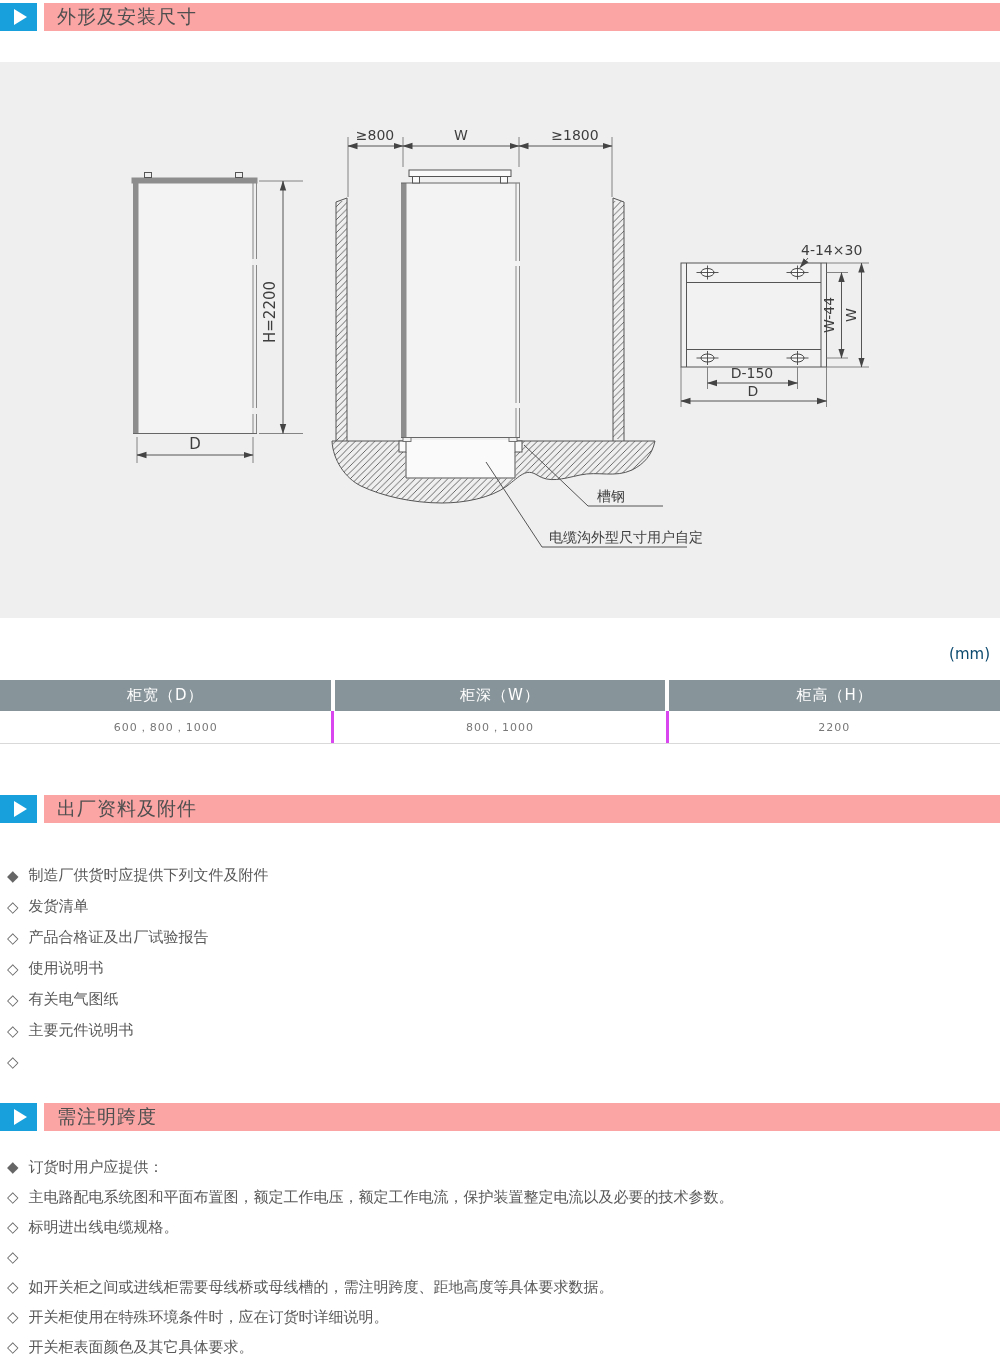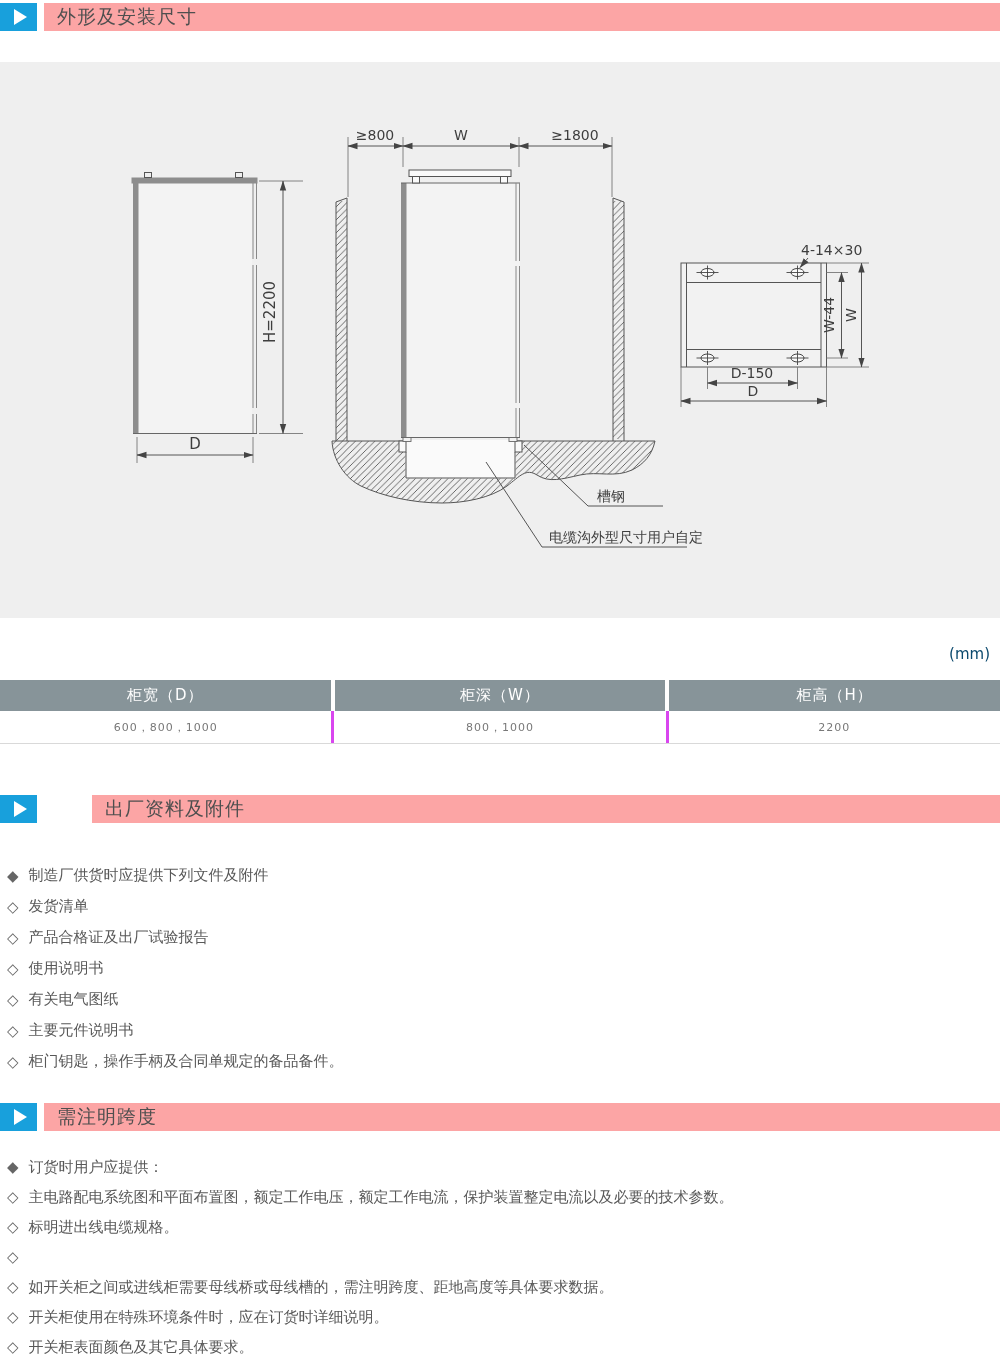--- a/index.html
+++ b/index.html
@@ -8,21 +8,21 @@
     font-family:"DejaVu Sans","Liberation Sans",sans-serif;color:#585858;
   }
   .page{width:1000px;height:1359px;position:relative;}
   
   .sec-bar{display:flex;height:28px;}
   .sec-bar .play{width:37px;background:#18a0dc;display:flex;align-items:center;justify-content:center;flex:0 0 37px;}
   .sec-bar .tri{width:0;height:0;border-top:8px solid transparent;border-bottom:8px solid transparent;border-left:13px solid #fff;margin-left:4px;}
   .sec-bar .bar{flex:1;background:#fca5a5;margin-left:7px;display:flex;align-items:center;}
   .sec-bar .bar span{font-size:19px;color:#4f4f4f;padding-left:13px;letter-spacing:1px;}
   .s1{margin-top:3px;}
-  .s2{margin-top:51px;gap:48px;}
+  .s2{margin-top:51px;}
   .s3{margin-top:26px;}
   
   .drawing{margin-top:31px;height:556px;background:#efefef;}
   .drawing svg{display:block;}
   
   .mm{margin-top:27px;height:19px;text-align:right;padding-right:10px;font-size:15px;color:#0c4a6e;}
   
   .dim-table{margin-top:16px;}
   .thead{display:flex;gap:4px;height:31px;}
   .thead .hcell{flex:1;background:#879499;color:#fff;font-size:15px;display:flex;align-items:center;justify-content:center;letter-spacing:1px;}
@@ -221,21 +221,20 @@
     <li>
         <span class="blt">◇</span>
         <span>有关电气图纸</span>
       </li>
     <li>
         <span class="blt">◇</span>
         <span>主要元件说明书</span>
       </li>
     <li>
         <span class="blt">◇</span>
-        <span>柜门钥匙，操作手柄及合同单规定的备品备件。</span>
       </li>
   </ul>
 
   <header class="sec-bar s3">
     <div class="play">
         <i class="tri"></i>
       </div>
     <div class="bar">
       <span>需注明跨度</span>
     </div>

